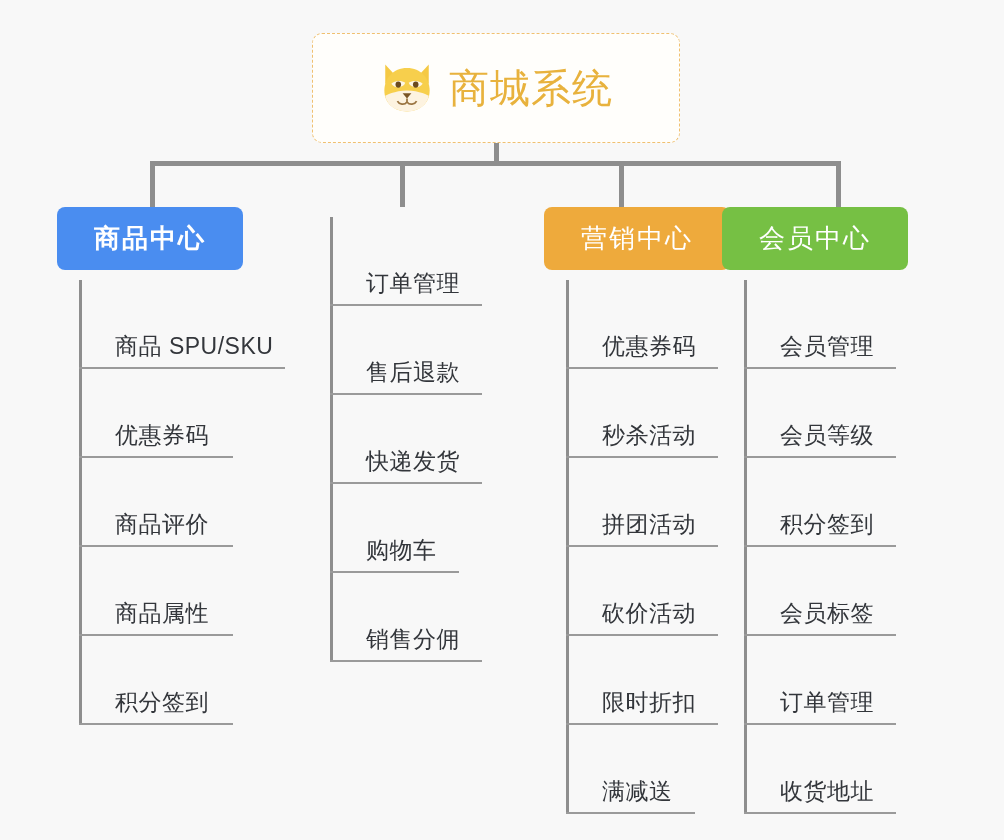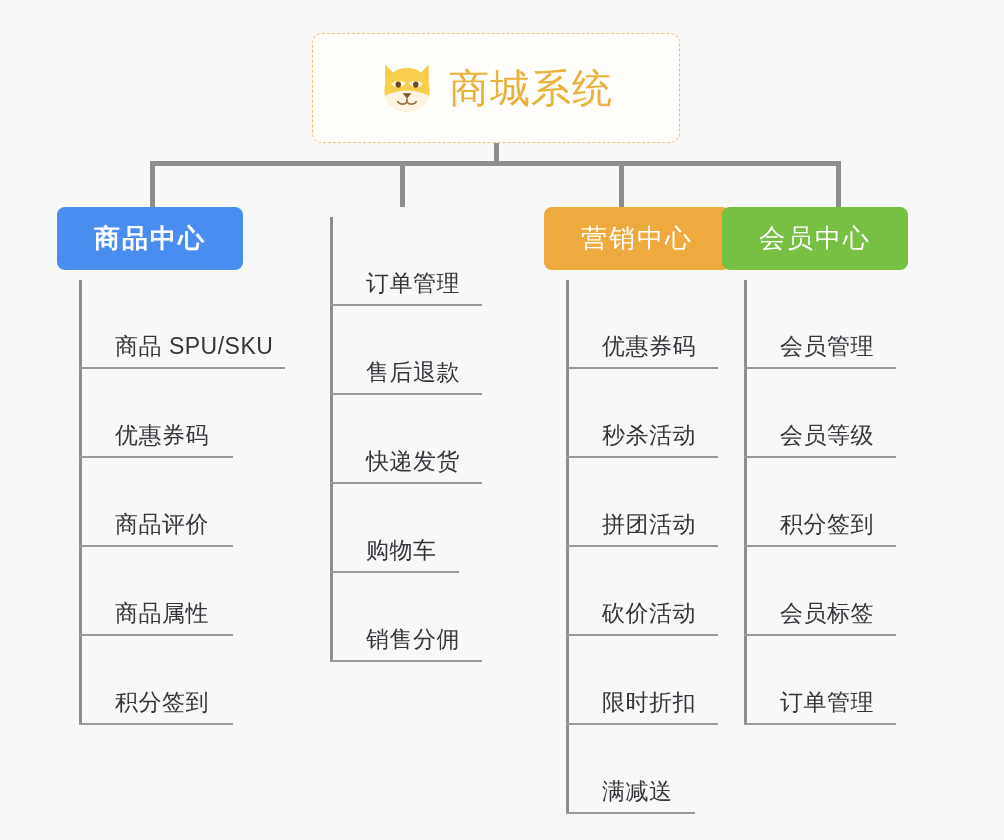--- a/index.html
+++ b/index.html
@@ -249,16 +249,20 @@
         <div class="leaf-rule" style="width:152px;"></div>
       </div>
       <div class="leaf">
         <span class="leaf-label">会员标签</span>
         <div class="leaf-rule" style="width:152px;"></div>
       </div>
       <div class="leaf">
         <span class="leaf-label">订单管理</span>
         <div class="leaf-rule" style="width:152px;"></div>
       </div>
+      <div class="leaf">
+        <span class="leaf-label">收货地址</span>
+        <div class="leaf-rule" style="width:152px;"></div>
+      </div>
     </div>
   </div>
 
 </div>
 
 </body></html>

